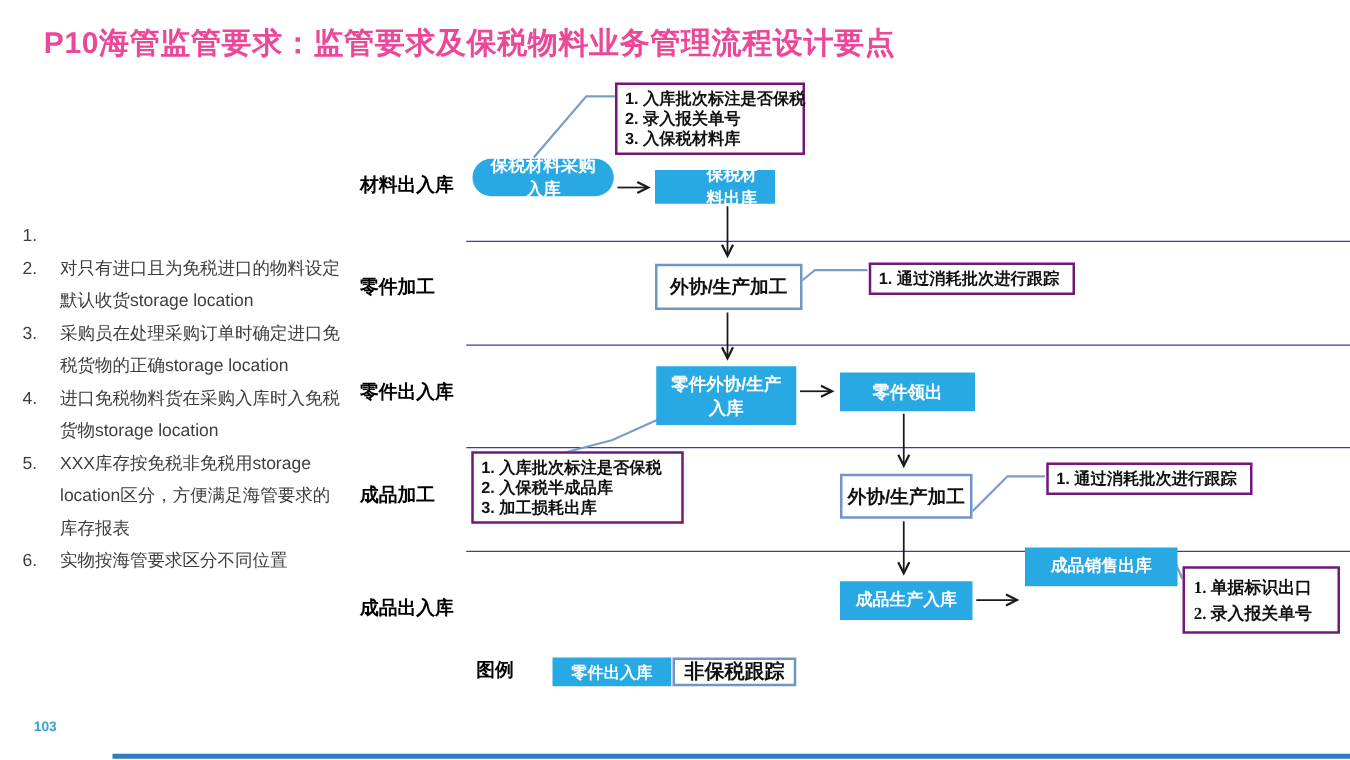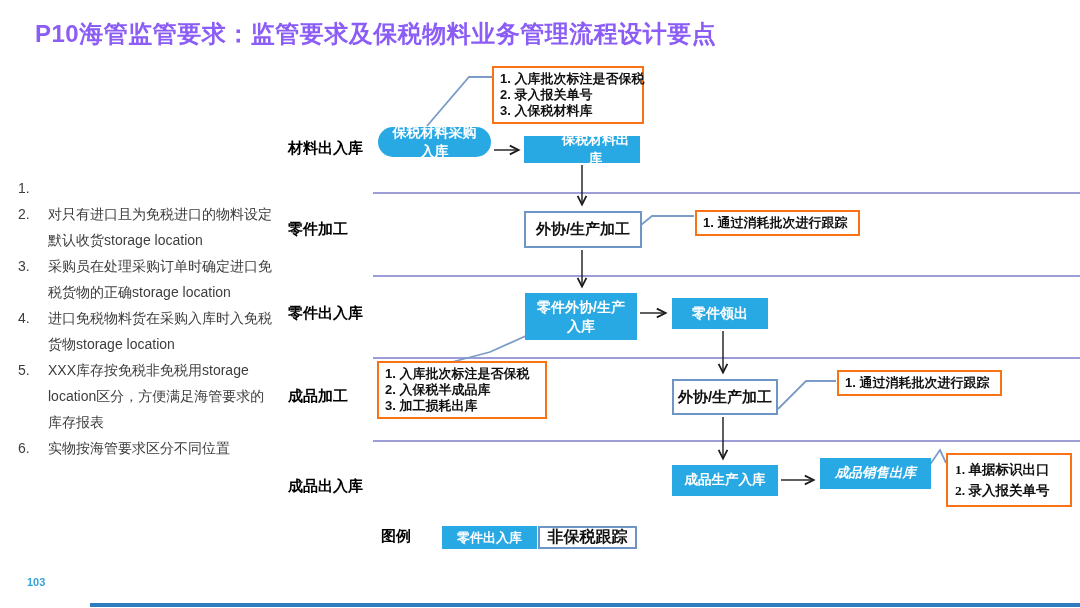--- a/index.html
+++ b/index.html
@@ -3,39 +3,39 @@
 <meta charset="utf-8">
 <style>
   * { margin:0; padding:0; box-sizing:border-box; }
   html,body { background:#e8e8e8; }
   .slide {
     position:relative; width:1080px; height:608px; background:#ffffff;
     overflow:hidden; font-family:"Liberation Sans","DejaVu Sans",sans-serif;
   }
   .title {
     position:absolute; left:35px; top:18px; width:900px;
-    font-size:24px; font-weight:bold; color:#8b5cf6; letter-spacing:0.5px;
+    font-size:24px; font-weight:bold; color:#ec4899; letter-spacing:0.5px;
   }
   .notes { position:absolute; left:18px; top:175px; width:258px; }
   .note-item { display:flex; font-size:14px; color:#3d3d3d; line-height:26px; }
   .note-num { width:30px; flex:none; }
   .note-text { flex:1; }
   .row-label { position:absolute; font-size:15px; font-weight:bold; color:#000; white-space:nowrap; }
   .blue-node {
     position:absolute; background:#29A9E4; color:#fff; font-weight:bold;
     font-size:14px; line-height:1.35; display:flex; align-items:center;
     justify-content:center; text-align:center; padding:1px 8px;
   }
   .white-node {
     position:absolute; background:#fff; border:2px solid #6F95C5; color:#111;
     font-weight:bold; font-size:15px; display:flex; align-items:center;
     justify-content:center; white-space:nowrap;
   }
   .callout {
-    position:absolute; background:#fff; border:2px solid #f97316; color:#111;
+    position:absolute; background:#fff; border:2px solid #701a75; color:#111;
     font-weight:bold; font-size:13px; line-height:1.24; padding:3px 6px;
   }
   .callout span { display:block; white-space:nowrap; }
   .callout.serif { font-family:"Liberation Serif","DejaVu Serif",serif; font-size:13.5px; line-height:21px; padding:4px 7px; }
   .legend-label { position:absolute; left:381px; top:527px; font-size:15px; font-weight:bold; color:#000; }
   .legend-chip-bonded {
     position:absolute; left:442px; top:526px; width:95px; height:23px; background:#29A9E4;
     color:#fff; font-size:13px; font-weight:bold; display:flex; align-items:center; justify-content:center;
   }
   .legend-chip-nonbonded {
@@ -110,27 +110,27 @@
     </g>
   </svg>
 
   <div class="row-label" style="left:288px; top:139px;">材料出入库</div>
   <div class="row-label" style="left:288px; top:220px;">零件加工</div>
   <div class="row-label" style="left:288px; top:304px;">零件出入库</div>
   <div class="row-label" style="left:288px; top:387px;">成品加工</div>
   <div class="row-label" style="left:288px; top:477px;">成品出入库</div>
 
   <div class="blue-node" style="left:378px; top:127px; width:113px; height:30px;border-radius:15px;">保税材料采购入库</div>
-  <div class="blue-node" style="left:524px; top:136px; width:116px; height:27px; font-size:13.5px;padding-left:35px;">保税材料出库</div>
+  <div class="blue-node" style="left:524px; top:136px; width:96px; height:27px; font-size:13.5px;padding-left:35px;">保税材料出库</div>
   <div class="white-node" style="left:524px; top:211px; width:118px; height:37px;">外协/生产加工</div>
   <div class="blue-node" style="left:525px; top:293px; width:112px; height:47px;">零件外协/生产入库</div>
-  <div class="blue-node" style="left:672px; top:298px; width:96px; height:31px;">零件领出</div>
+  <div class="blue-node" style="left:672px; top:298px; width:108px; height:31px;">零件领出</div>
   <div class="white-node" style="left:672px; top:379px; width:106px; height:36px;">外协/生产加工</div>
   <div class="blue-node" style="left:672px; top:465px; width:106px; height:31px; font-size:13.5px;">成品生产入库</div>
-  <div class="blue-node" style="left:820px; top:458px; width:111px; height:31px; font-size:13.5px;font-style:italic;">成品销售出库</div>
+  <div class="blue-node" style="left:820px; top:438px; width:122px; height:31px; font-size:13.5px;">成品销售出库</div>
 
   <div class="callout" style="left:492px; top:66px; width:152px;">
     <span>1. 入库批次标注是否保税</span>
     <span>2. 录入报关单号</span>
     <span>3. 入保税材料库</span>
   </div>
   <div class="callout" style="left:695px; top:210px; width:165px;">
     <span>1. 通过消耗批次进行跟踪</span>
   </div>
   <div class="callout" style="left:377px; top:361px; width:170px;">

